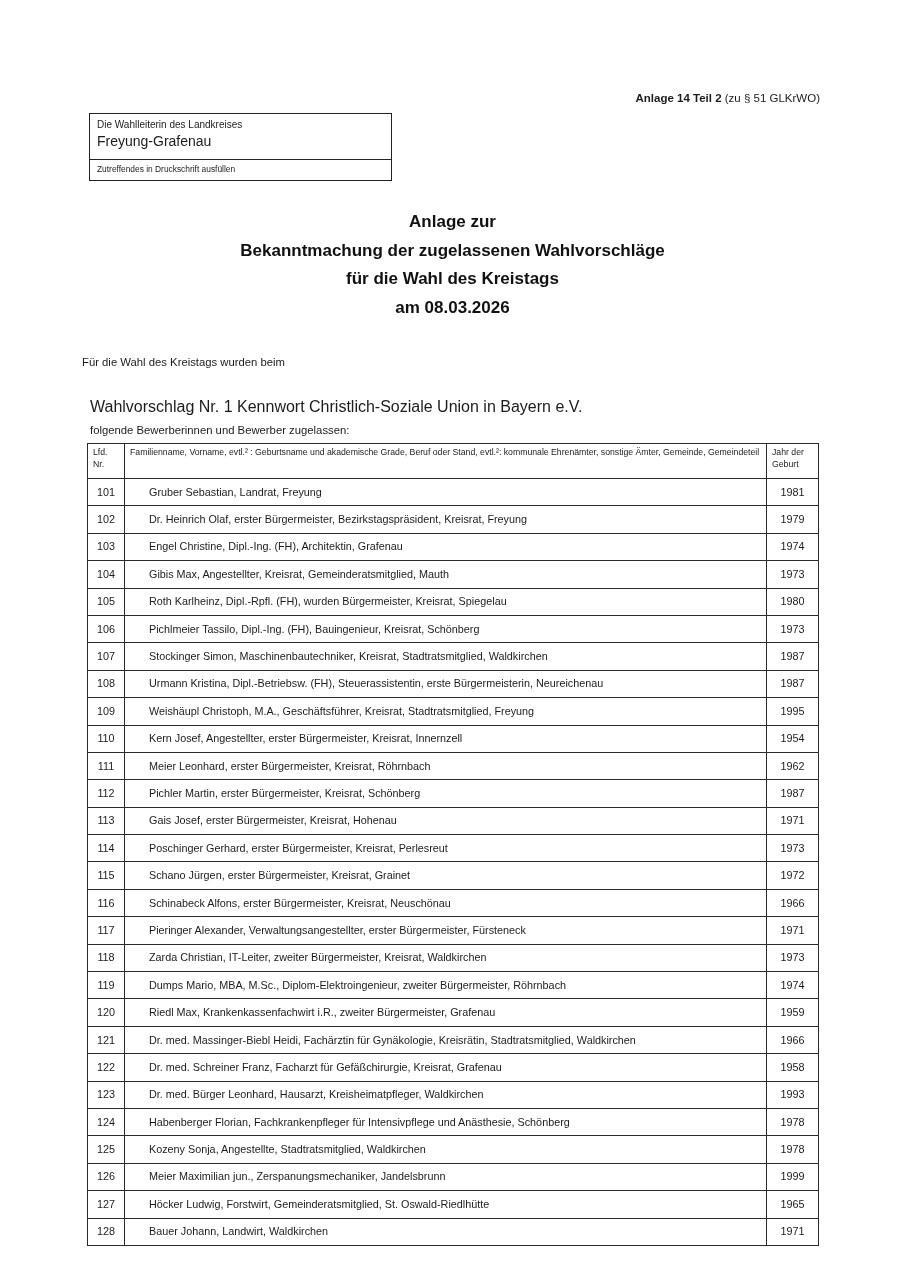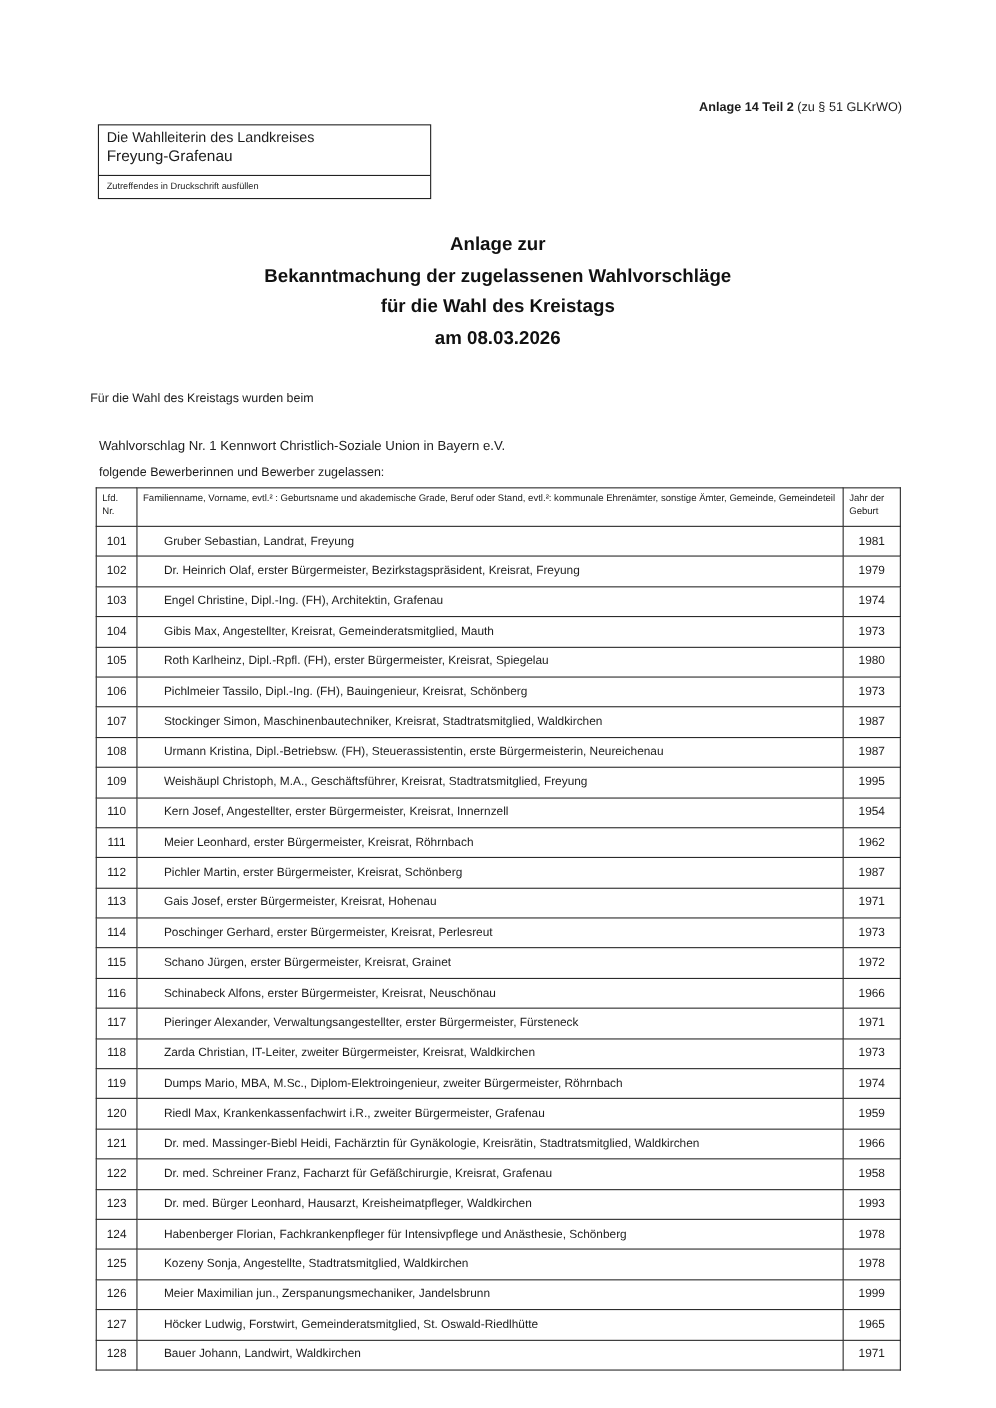--- a/index.html
+++ b/index.html
@@ -35,21 +35,21 @@
     top: 113px;
     width: 301px;
     border: 1.5px solid #222222;
   }
   .issuer-box .upper {
     padding: 5px 7px 4px 7px;
     border-bottom: 1.2px solid #222222;
     min-height: 36px;
   }
   .issuer-box .authority {
-    font-size: 13px;
+    font-size: 10px;
     line-height: 11px;
   }
   .issuer-box .district {
     font-size: 14px;
     line-height: 19px;
     margin-top: 2px;
   }
   .issuer-box .lower {
     padding: 4px 7px 5px 7px;
     font-size: 8.4px;
@@ -64,21 +64,21 @@
     width: 100%;
     text-align: center;
     font-size: 17px;
     font-weight: bold;
     line-height: 28.5px;
     color: #111111;
   }
 
   
   .intro-1 { position: absolute; left: 82px; top: 356px; font-size: 11.3px; }
-  .intro-2 { position: absolute; left: 90px; top: 398px; font-size: 12px; }
+  .intro-2 { position: absolute; left: 90px; top: 398px; font-size: 16px; }
   .intro-3 { position: absolute; left: 90px; top: 424px; font-size: 11.3px; }
 
   
   .candidate-table {
     position: absolute;
     left: 87px;
     top: 443px;
     width: 732px;
     border-collapse: collapse;
     table-layout: fixed;
@@ -179,21 +179,21 @@
     </tr>
 
     <tr>
       <td class="cell-nr">104</td>
       <td class="cell-name">Gibis Max, Angestellter, Kreisrat, Gemeinderatsmitglied, Mauth</td>
       <td class="cell-year">1973</td>
     </tr>
 
     <tr>
       <td class="cell-nr">105</td>
-      <td class="cell-name">Roth Karlheinz, Dipl.-Rpfl. (FH), erster Bürgermeister, Kreisrat, Spiegelau</td>
+      <td class="cell-name">Roth Karlheinz, Dipl.-Rpfl. (FH), wurden Bürgermeister, Kreisrat, Spiegelau</td>
       <td class="cell-year">1980</td>
     </tr>
 
     <tr>
       <td class="cell-nr">106</td>
       <td class="cell-name">Pichlmeier Tassilo, Dipl.-Ing. (FH), Bauingenieur, Kreisrat, Schönberg</td>
       <td class="cell-year">1973</td>
     </tr>
 
     <tr>

